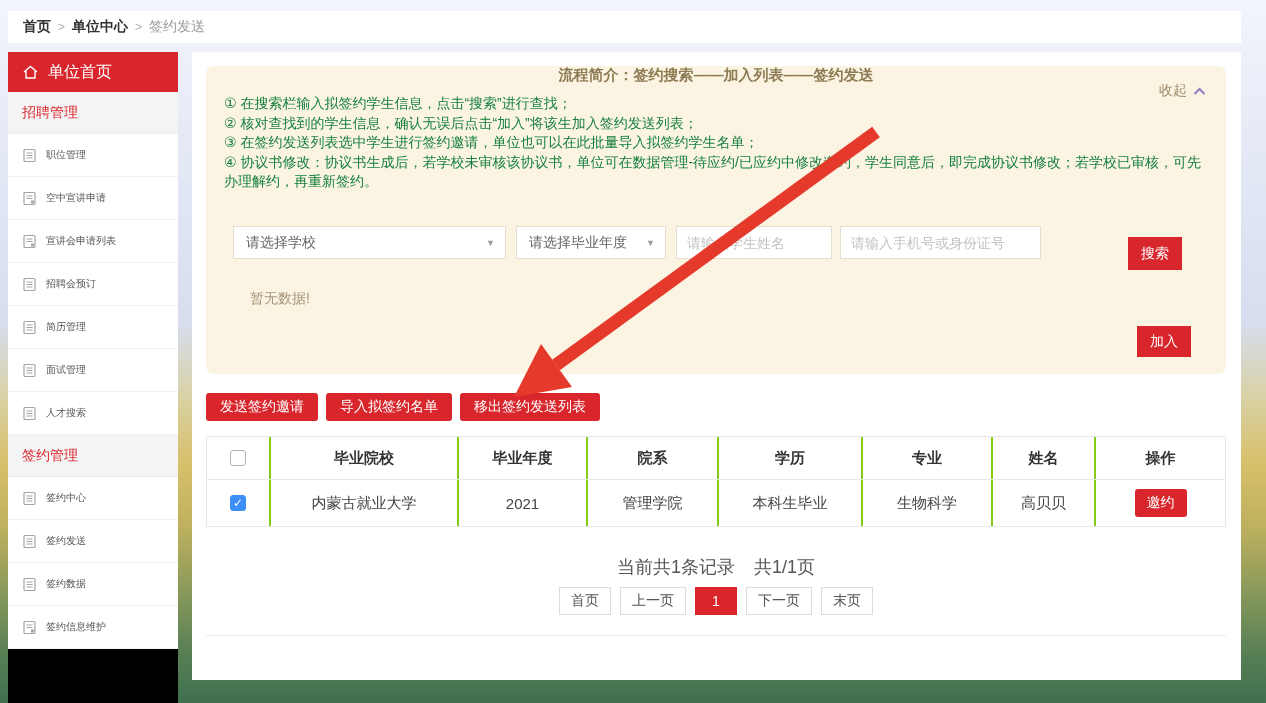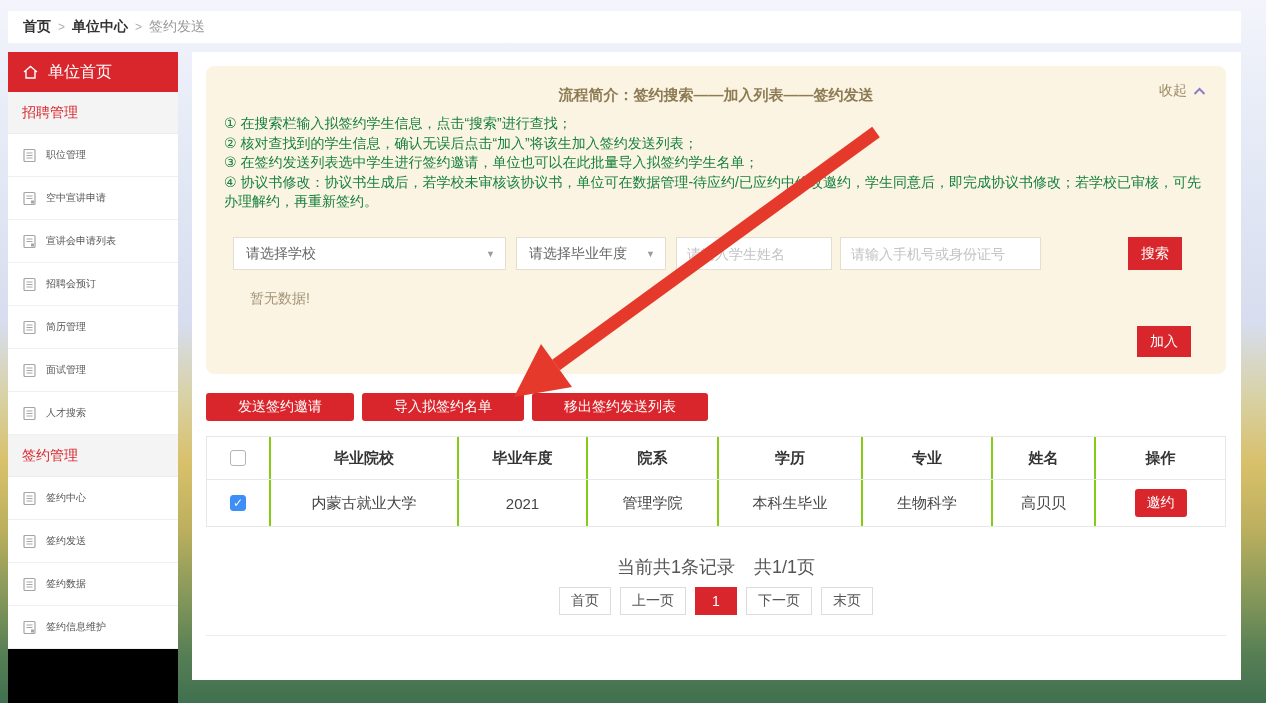--- a/index.html
+++ b/index.html
@@ -31,43 +31,43 @@
     font-size:10px; color:#555; border-bottom:1px solid #f0f0f0; background:#fff; cursor:pointer; }
   .doc-ic{ flex:0 0 auto; display:flex; }
 
   
   .main{ position:absolute; left:192px; top:52px; width:1049px; height:628px; background:#fff; }
 
   .process{ position:absolute; left:14px; top:14px; width:1020px; height:308px;
     background:#fcf4e3; border-radius:8px; }
   .collapse{ position:absolute; top:16px; right:20px; display:flex; align-items:center; gap:6px;
     color:#9b8a66; font-size:14px; cursor:pointer; }
-  .process-title{ text-align:center; padding-top:20px; font-weight:bold; color:#8d7b54; font-size:15px; }
+  .process-title{ text-align:center; font-weight:bold; color:#8d7b54; font-size:15px; }
   .steps{ margin:9px 20px 0 18px; color:#15803d; font-size:14px; line-height:19.5px; }
 
-  .f-ctrl{ position:absolute; top:171px; height:33px; background:#fff;
+  .f-ctrl{ position:absolute; top:160px; height:33px; background:#fff;
     border:1px solid #e3decd; font-size:14px; }
   .sel{ display:flex; align-items:center; justify-content:space-between;
     padding:0 10px 0 12px; color:#666; cursor:pointer; }
   .sel .arrow{ color:#9a9a9a; font-size:9px; }
   .sel-school{ left:27px; width:273px; }
   .sel-year{ left:310px; width:150px; }
   .inp{ padding:0 10px; color:#555; }
   .inp::placeholder{ color:#c3c3c3; }
   .inp-name{ left:470px; width:156px; }
   .inp-phone{ left:634px; width:201px; }
 
   .red-btn{ background:#d9262d; color:#fff; border:none; border-radius:0;
     font-size:14px; cursor:pointer; font-family:inherit; }
   .btn-search{ position:absolute; left:922px; top:171px; width:54px; height:33px; }
   .empty-text{ position:absolute; left:44px; top:224px; color:#a39478; font-size:14px; }
   .btn-add{ position:absolute; left:931px; top:260px; width:54px; height:31px; }
 
   .actions{ position:absolute; left:14px; top:341px; display:flex; gap:8px; }
-  .action-btn{ height:28px; padding:0 32px; border-radius:3px; }
+  .action-btn{ height:28px; padding:0 14px; border-radius:3px; }
 
   
   .table{ position:absolute; left:14px; top:384px; width:1020px;
     border:1px solid #e7e7e7; }
   .t-row{ display:flex; }
   .t-row.head{ border-bottom:1px solid #e7e7e7; }
   .cell{ display:flex; align-items:center; justify-content:center;
     border-right:2px solid #84cc16; font-size:15px; color:#444; }
   .cell:last-child{ border-right:none; }
   .head .cell{ height:42px; font-weight:bold; color:#333; }

